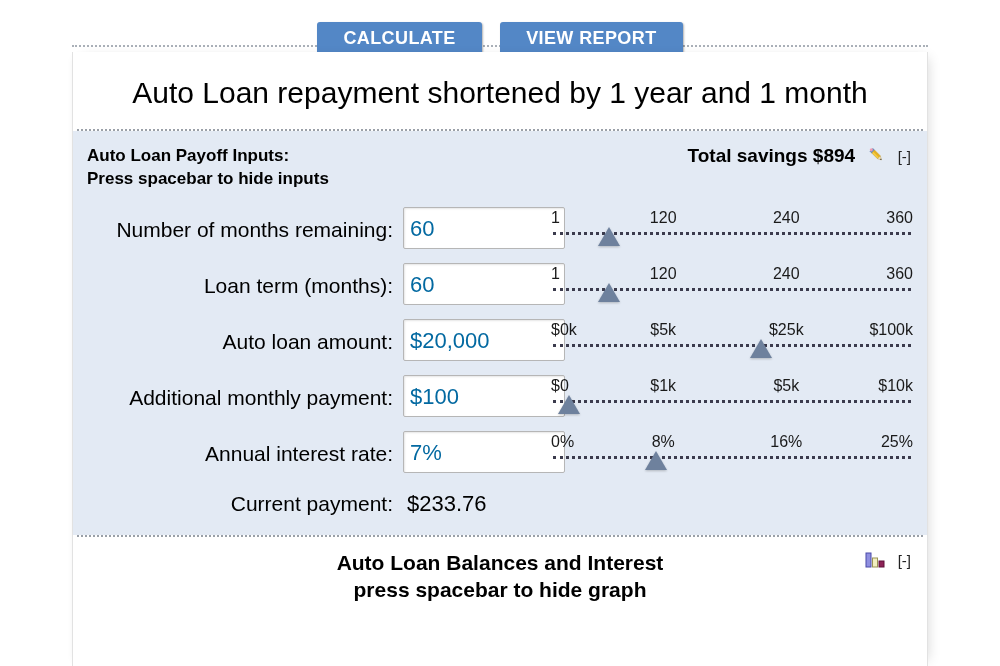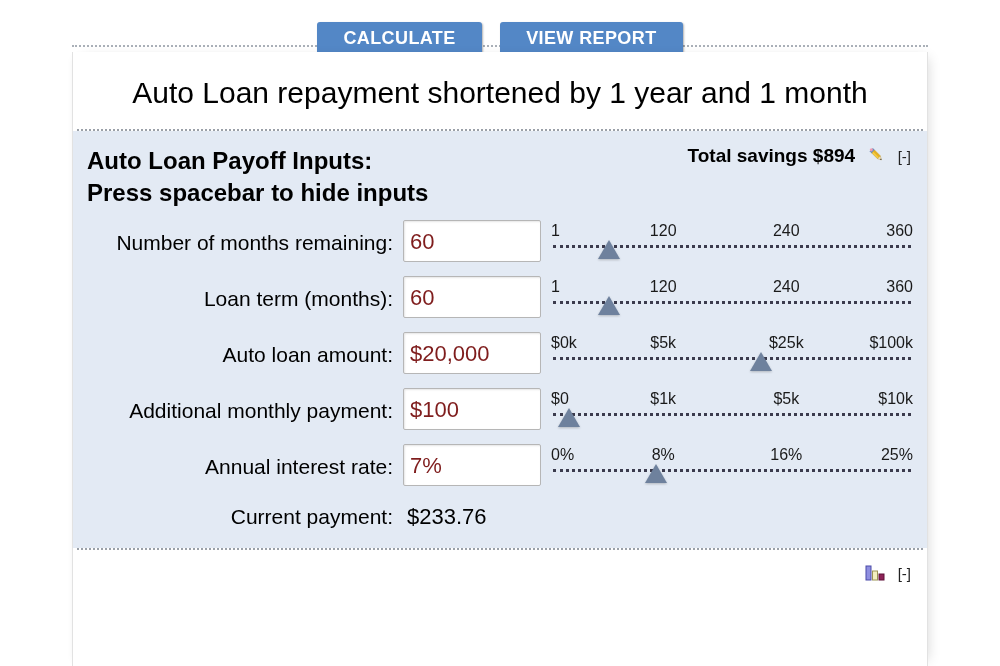--- a/index.html
+++ b/index.html
@@ -88,21 +88,21 @@
     background: #e3eaf4;
     padding: 10px 14px 14px 14px;
   }
 
   .panel-head {
     position: relative;
     padding: 4px 0 10px 0;
     min-height: 52px;
   }
   .panel-head-left {
-    font-size: 24px;
+    font-size: 17px;
     font-weight: bold;
     line-height: 1.35;
     color: #000;
   }
   .panel-head-right {
     position: absolute;
     right: 2px;
     top: 4px;
     font-size: 19px;
     font-weight: bold;
@@ -136,26 +136,26 @@
     padding-right: 10px;
     padding-top: 11px;
     box-sizing: border-box;
     white-space: nowrap;
   }
   .row-field {
     width: 140px;
     flex: none;
   }
   .txt {
-    width: 138px;
+    width: 162px;
     height: 42px;
     box-sizing: border-box;
     font-size: 22px;
     font-family: "Liberation Sans", sans-serif;
-    color: #7f1d1d;
+    color: #0369a1;
     padding: 2px 6px 0 6px;
     background: #ffffff;
     border: 1px solid #b6b6b6;
     border-radius: 2px;
     box-shadow: inset 1px 1px 2px rgba(0,0,0,0.10);
     outline: none;
   }
 
   
   .slider {
@@ -407,20 +407,24 @@
           <div class="static-value">$233.76</div>
         </div>
 
 
       </div>
     </div>
 
     <div class="dotted-sep"></div>
 
     <div class="graph-sec">
+      <div class="graph-title">
+        <div>Auto Loan Balances and Interest</div>
+        <div>press spacebar to hide graph</div>
+      </div>
       <div class="graph-tools">
         <span class="chart-icon">
           <svg width="22" height="18" viewBox="0 0 22 18">
             <rect x="1" y="2" width="5" height="14" fill="#8f8fe0" stroke="#4a4aa8" stroke-width="1"></rect>
             <rect x="7.5" y="7" width="5" height="9" fill="#f2efc0" stroke="#9a9355" stroke-width="1"></rect>
             <rect x="14" y="10" width="5" height="6" fill="#8d2257" stroke="#5e1039" stroke-width="1"></rect>
           </svg>
         </span>
         <span class="collapse">[-]</span>
       </div>

